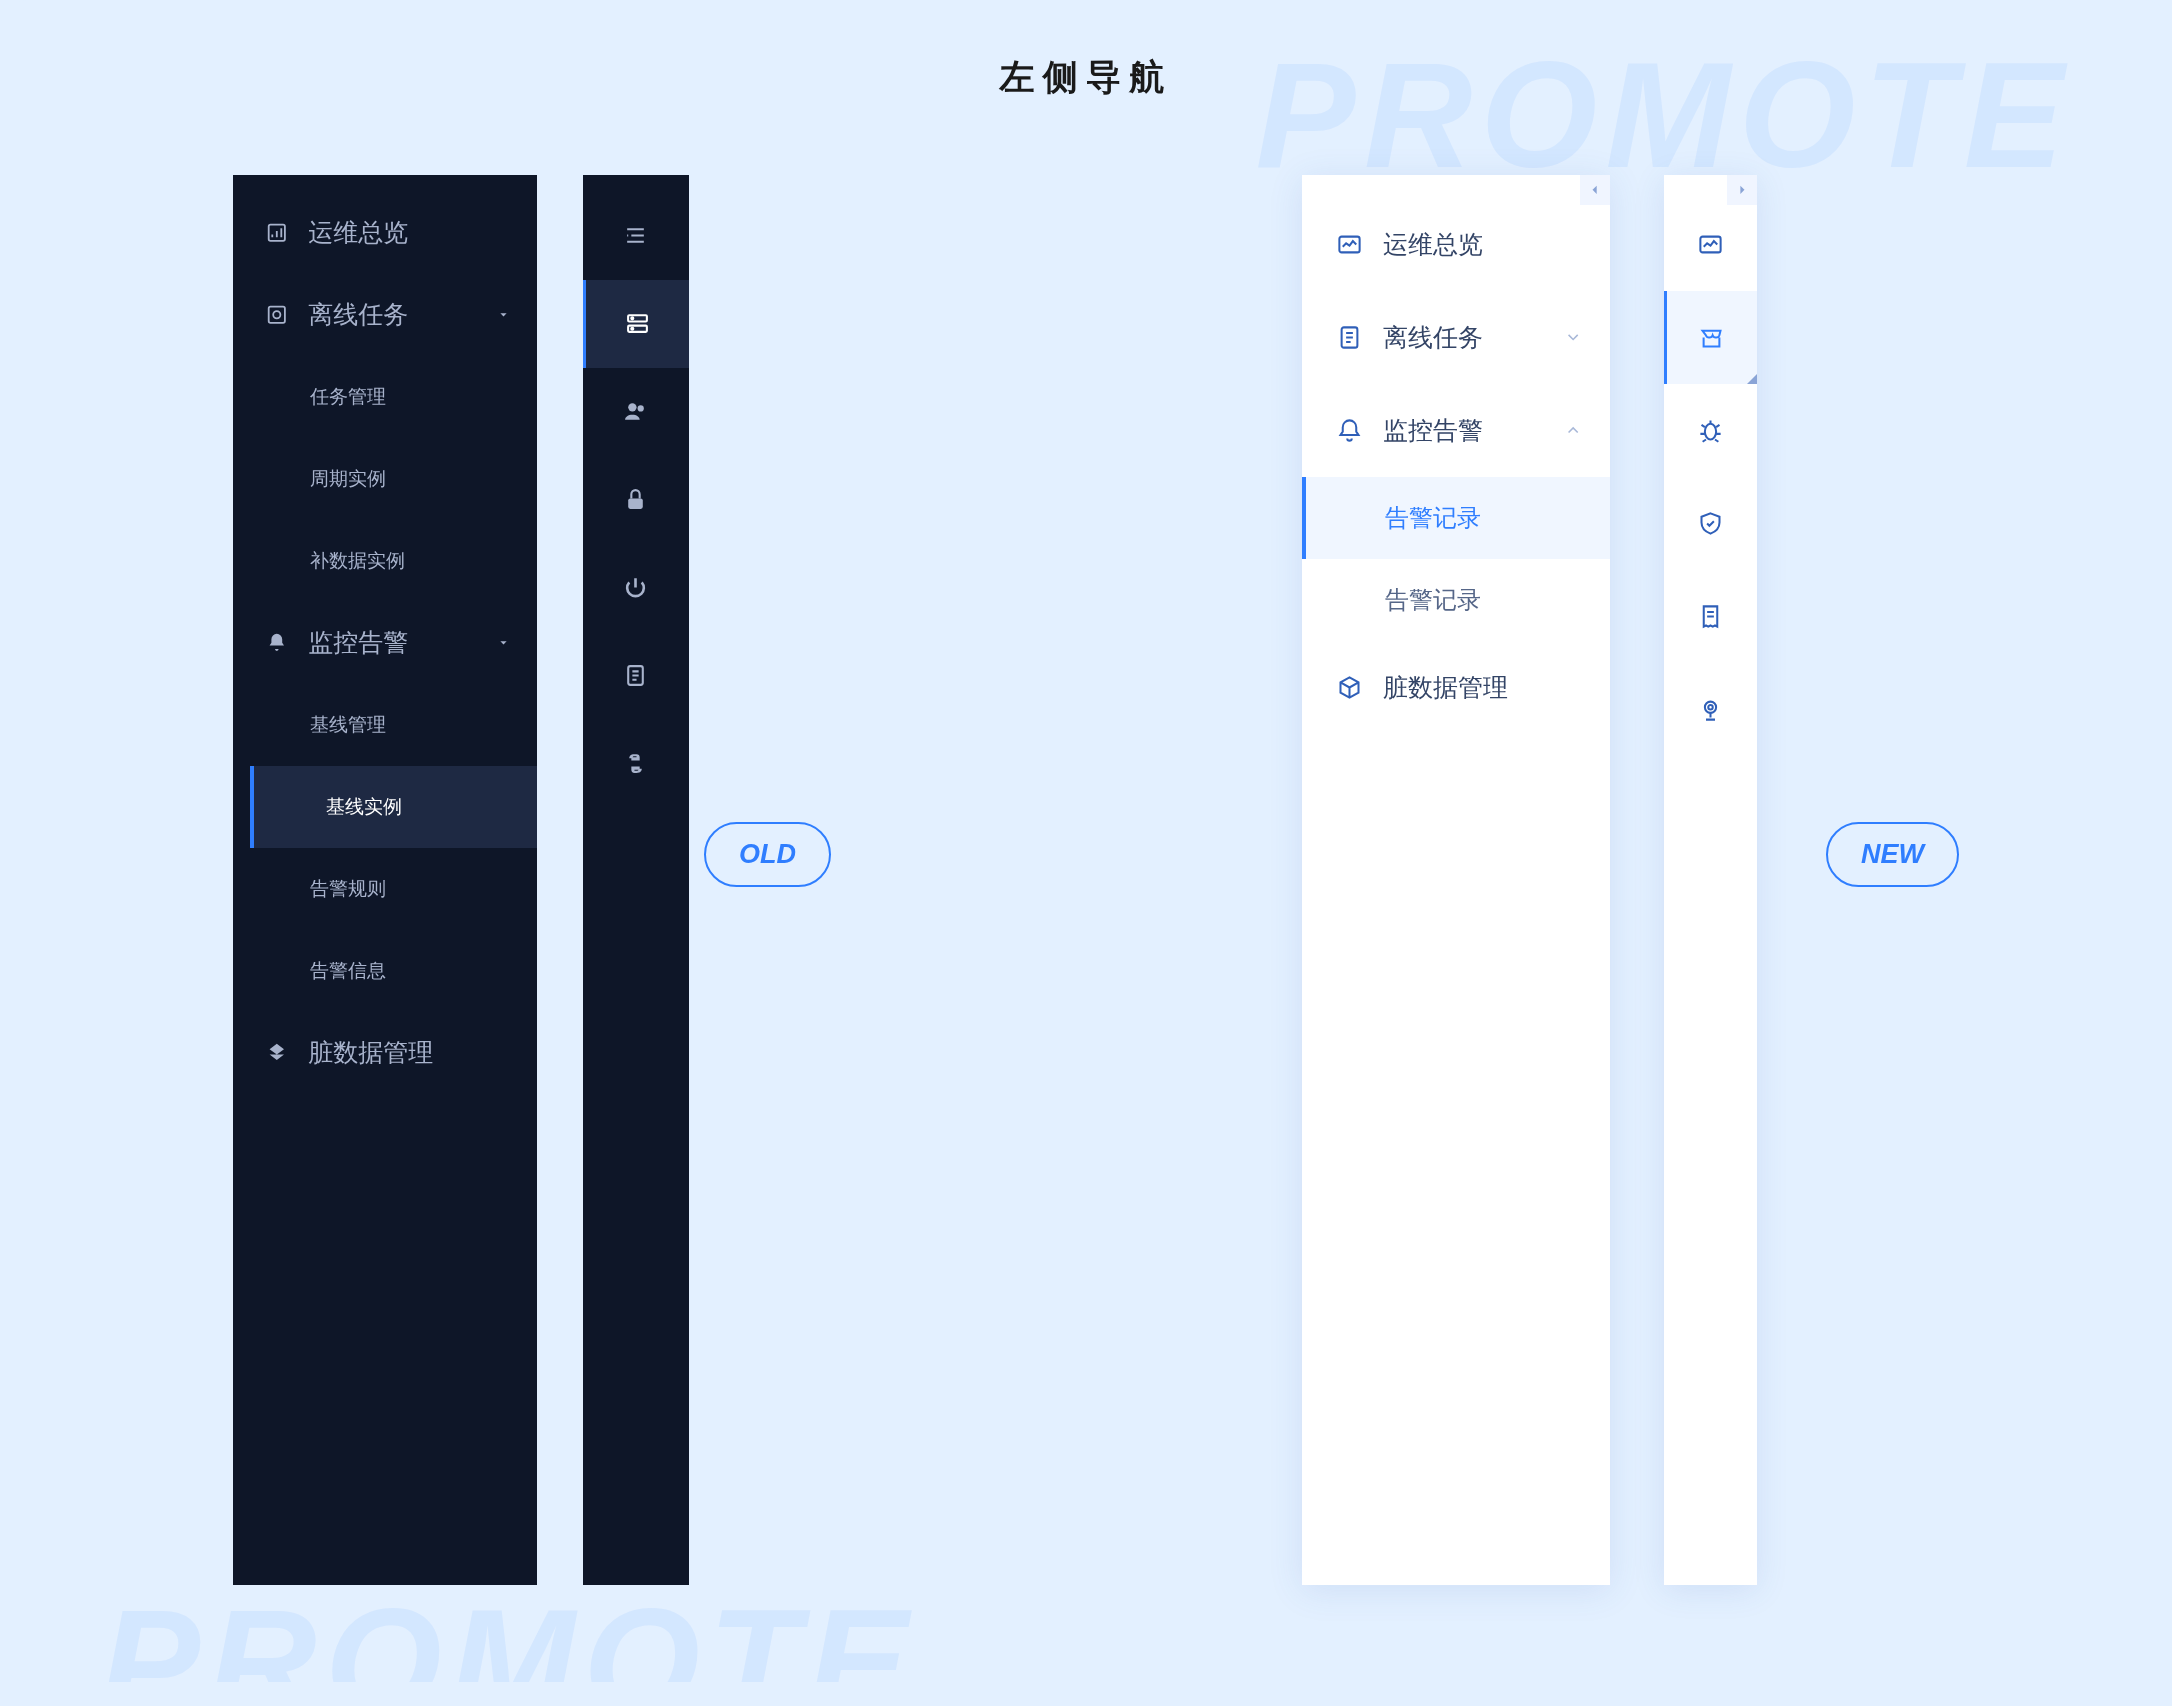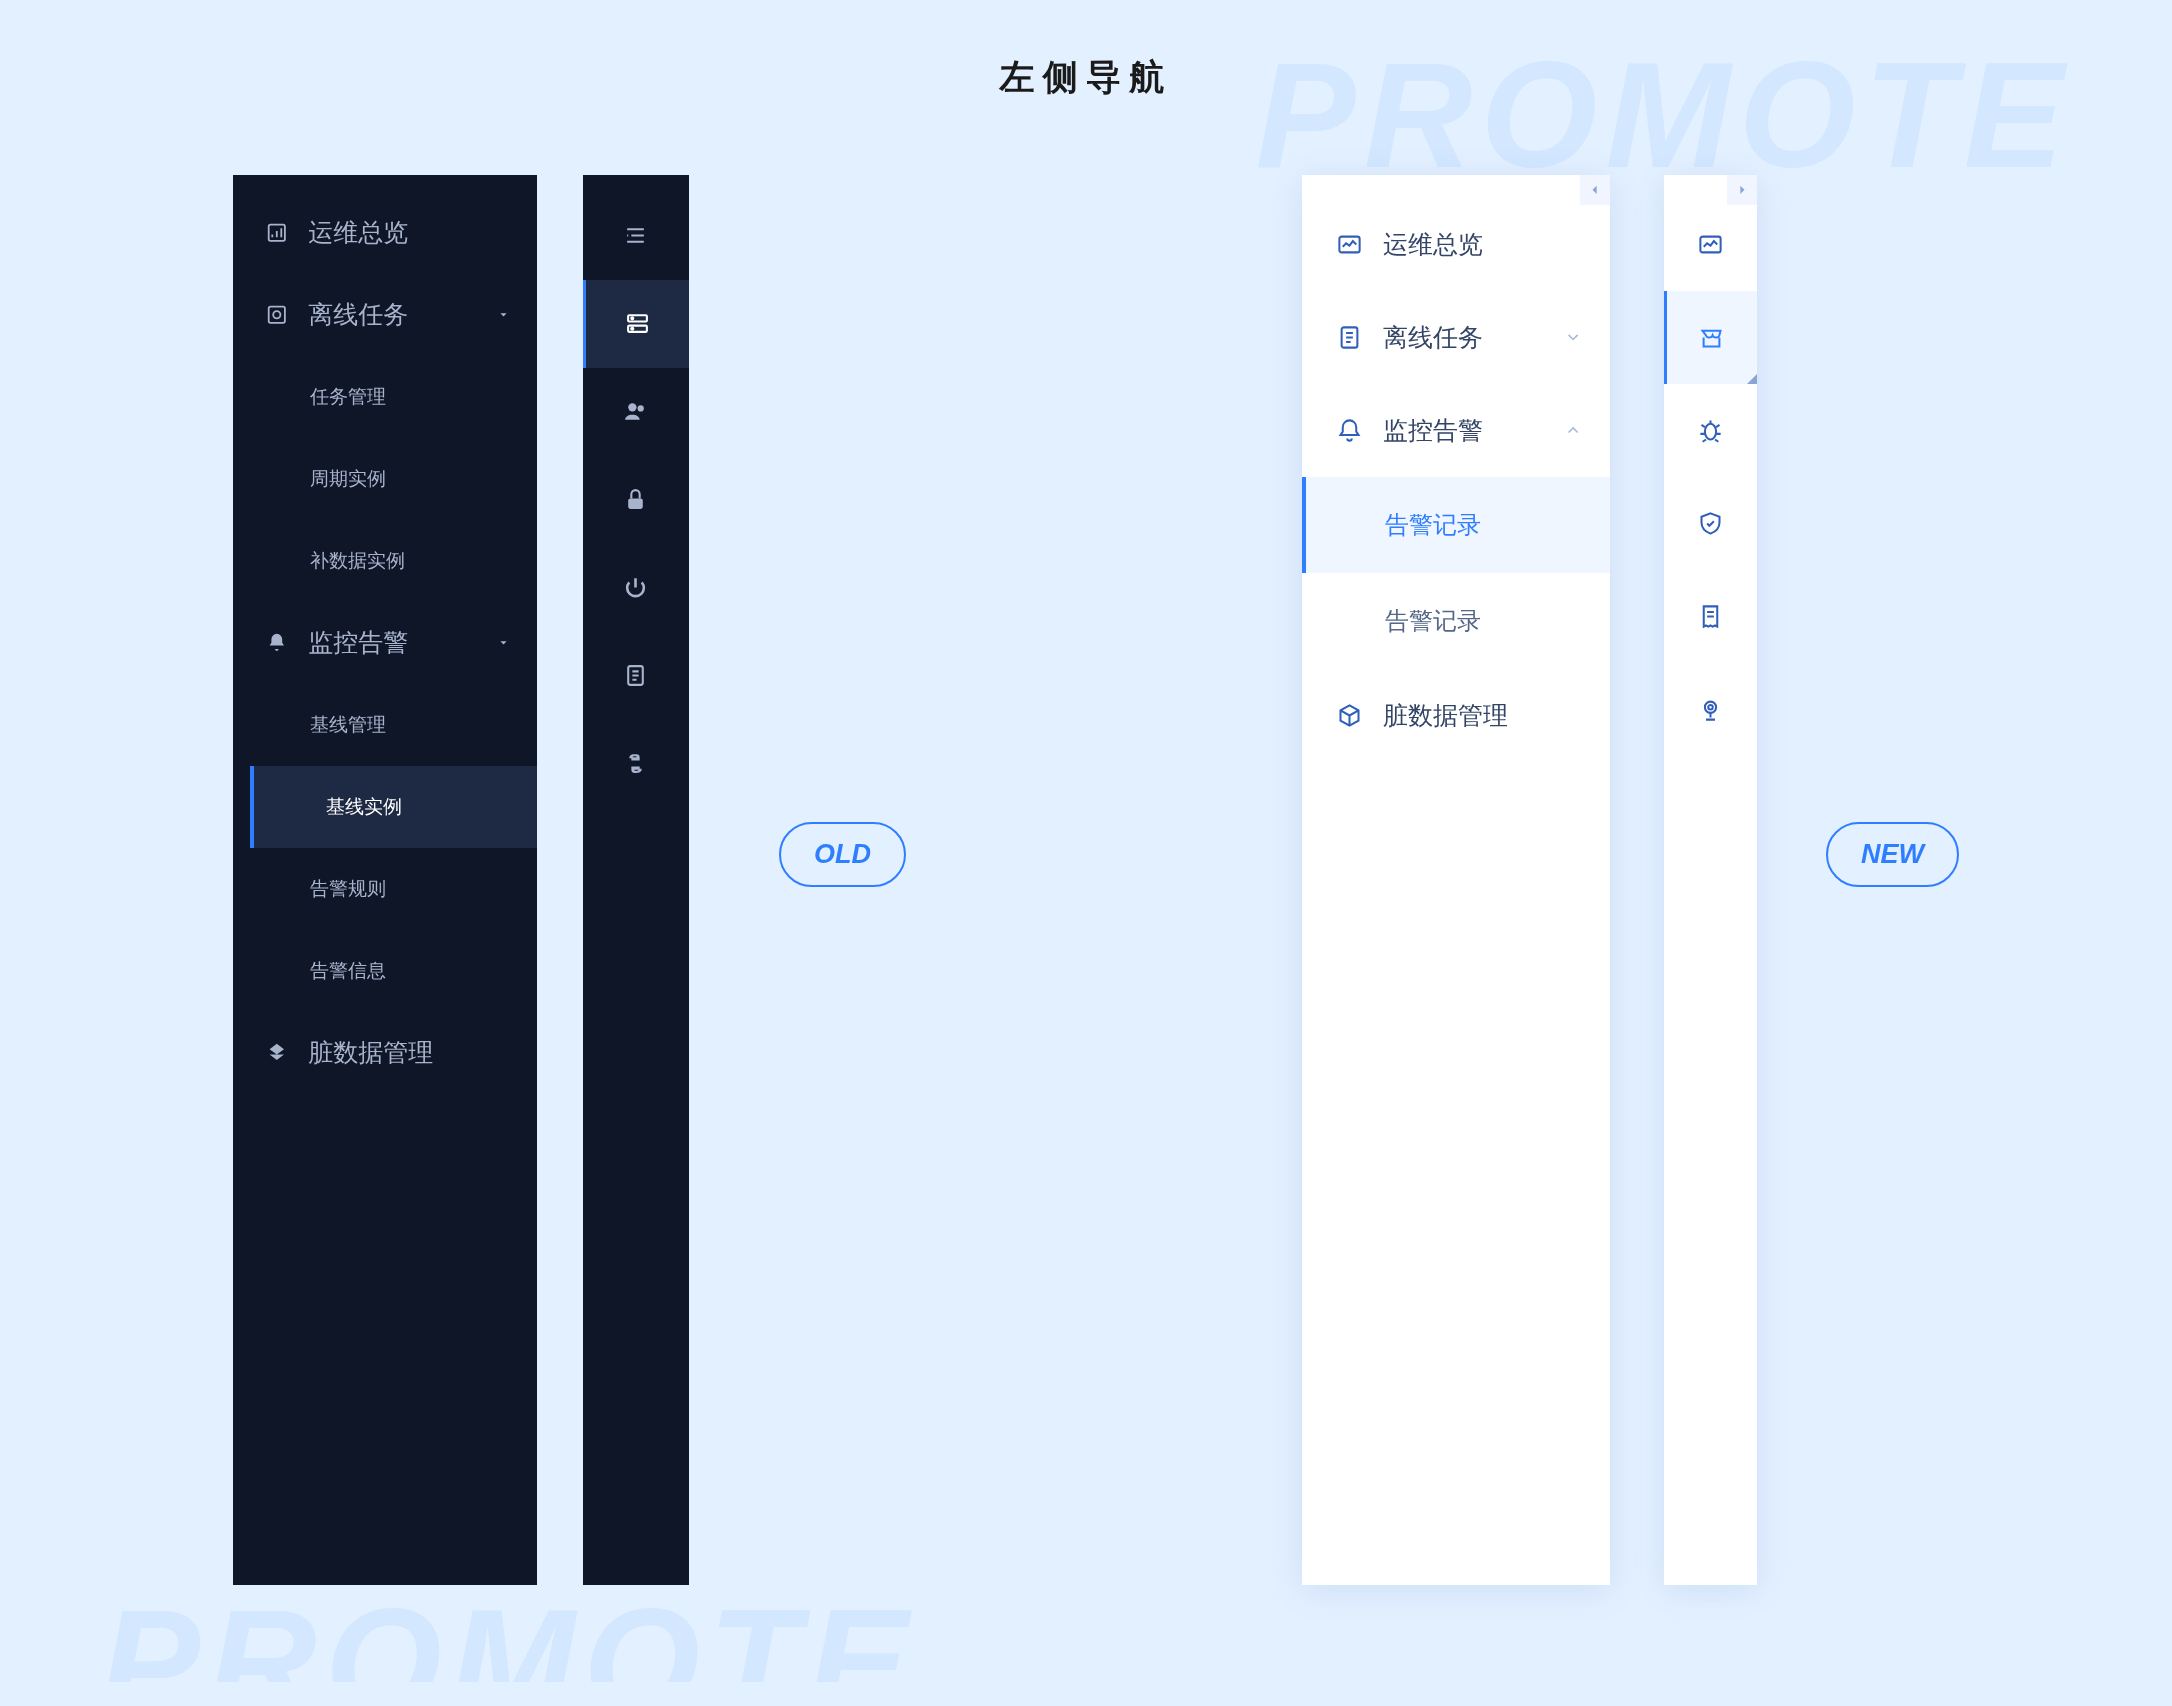--- a/index.html
+++ b/index.html
@@ -144,21 +144,21 @@
       padding: 15px 33px;
       border: 2.5px solid #2f7eff;
       border-radius: 42px;
       color: #2f7eff;
       font-size: 27px;
       font-weight: 700;
       font-style: italic;
       background: transparent;
     }
     .badge-old {
-      left: 779px;
+      left: 704px;
       top: 822px;
     }
     .badge-new {
       left: 1826px;
       top: 822px;
     }
 
     
     .new-wrapper {
       position: absolute;
@@ -220,21 +220,21 @@
       align-items: center;
       justify-content: center;
       color: #2f5fb8;
     }
     .new-item .chev {
       position: absolute;
       right: 28px;
       color: #a8b8d8;
     }
     .new-sub-item {
-      height: 96px;
+      height: 82px;
       display: flex;
       align-items: center;
       padding-left: 83px;
       color: #556688;
       font-size: 24px;
       cursor: pointer;
     }
     .new-sub-item.active {
       background: #f0f6ff;
       color: #2f7eff;

